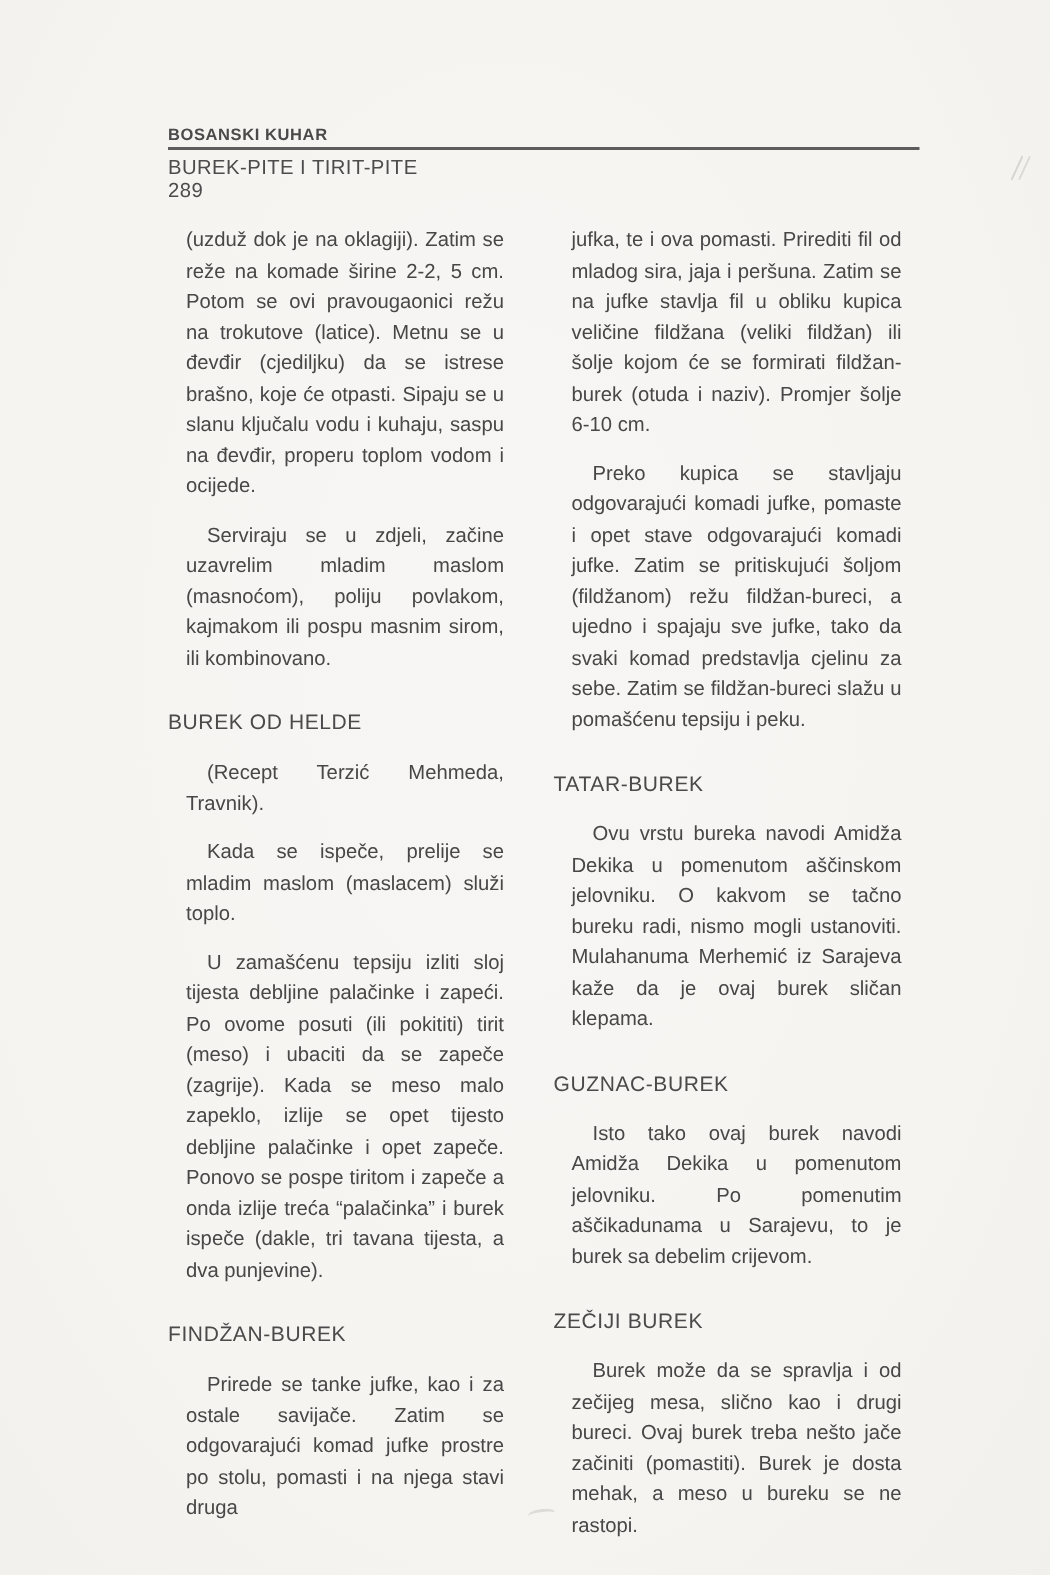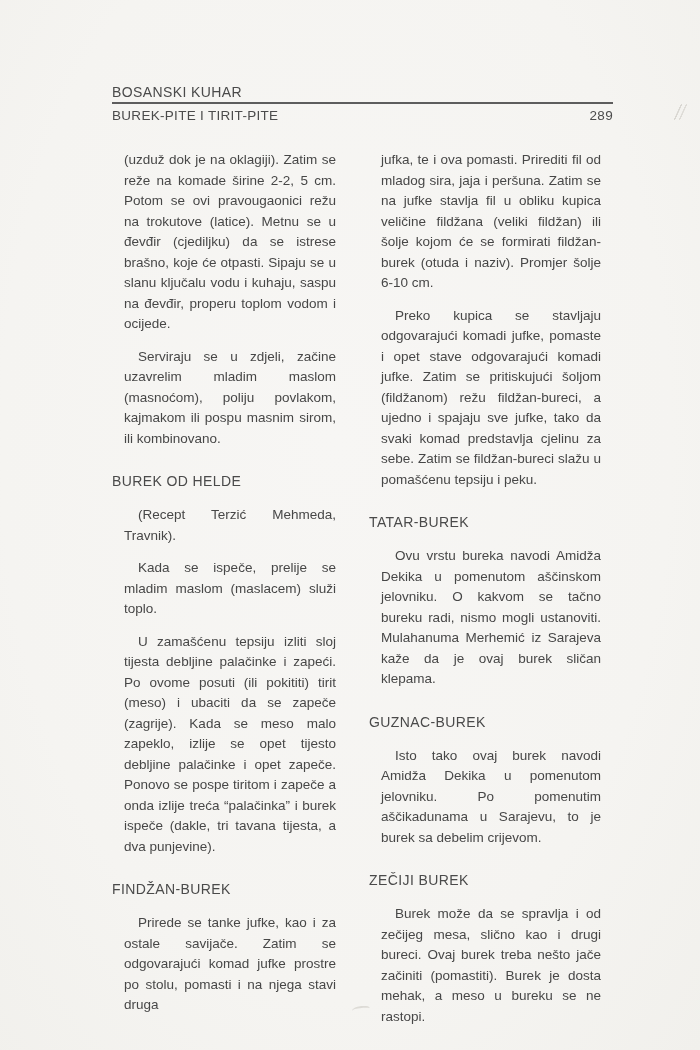--- a/index.html
+++ b/index.html
@@ -18,35 +18,36 @@
     overflow: hidden;
   }
   
   .running-head {
     position: absolute;
     left: 112px;
     top: 84px;
     width: 501px;
   }
   .book-title {
-    font-size: 14px;
-    font-weight: normal;
+    font-size: 11px;
+    font-weight: bold;
     letter-spacing: 0.4px;
     color: #4a4a4a;
     padding-bottom: 2px;
     border-bottom: 2px solid #5d5d5d;
   }
   .chapter-row {
     display: flex;
     justify-content: space-between;
     align-items: baseline;
     font-size: 13.5px;
     letter-spacing: 0.3px;
     padding-top: 4px;
     color: #4c4c4c;
+    flex-direction: column;
   }
   
   .columns {
     position: absolute;
     left: 112px;
     top: 138px;
     width: 501px;
     display: flex;
     gap: 21px;
   }

